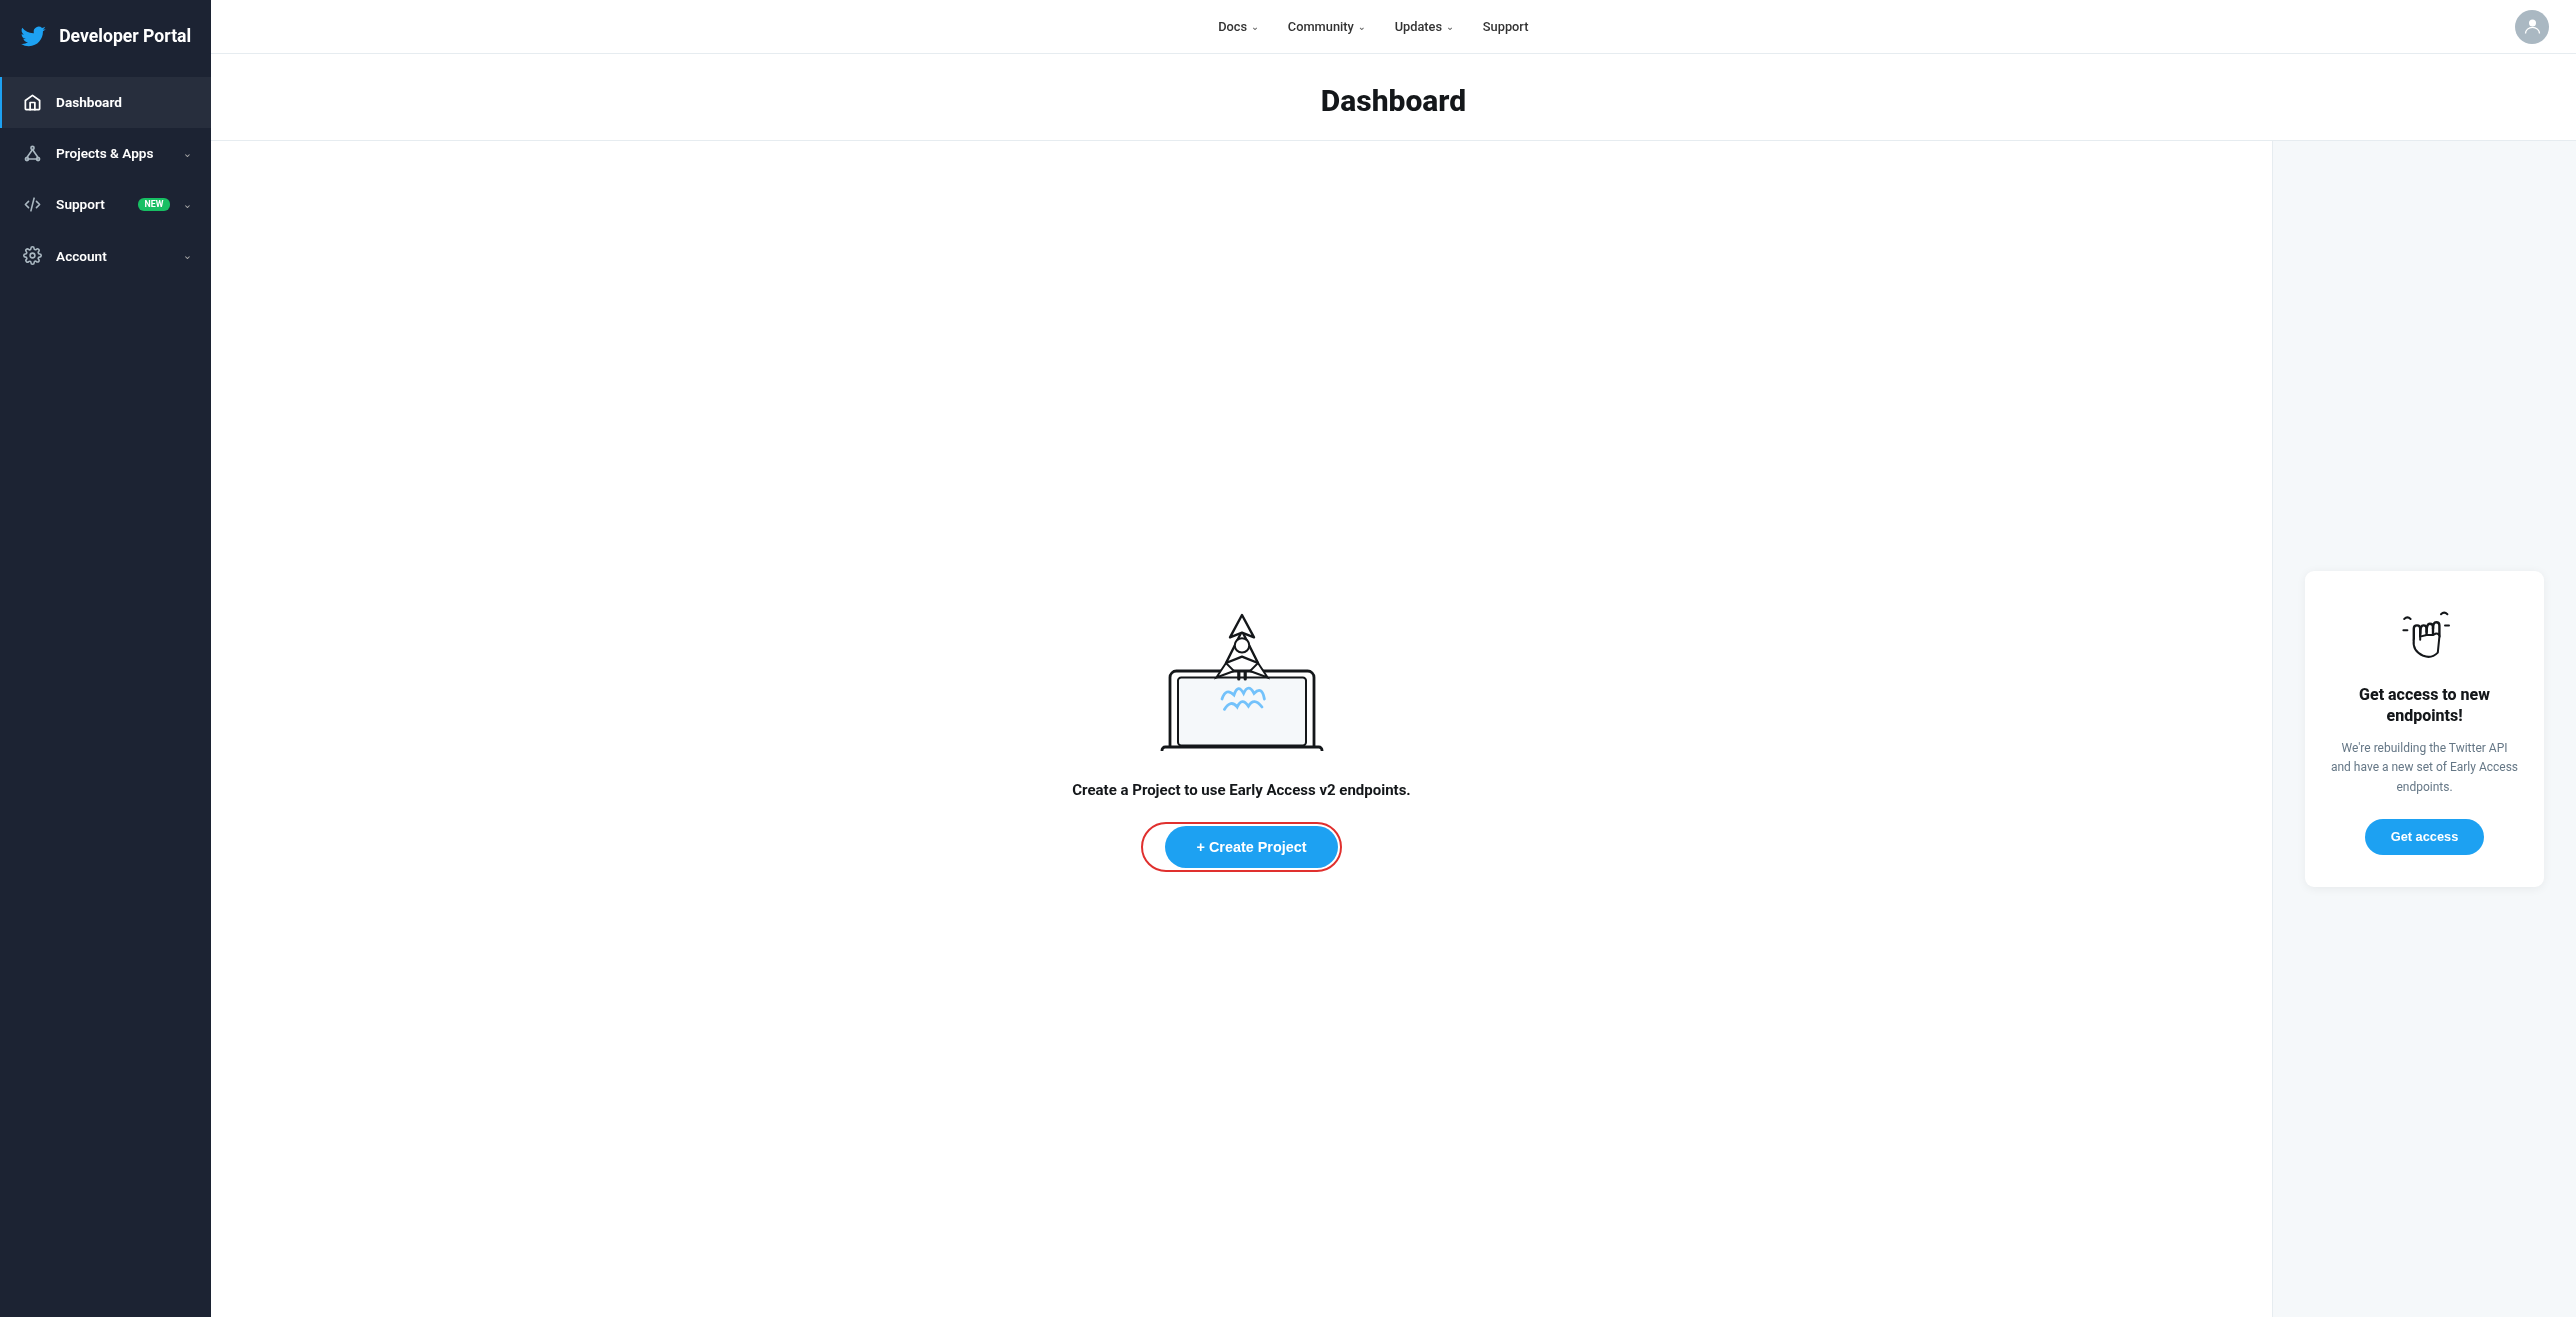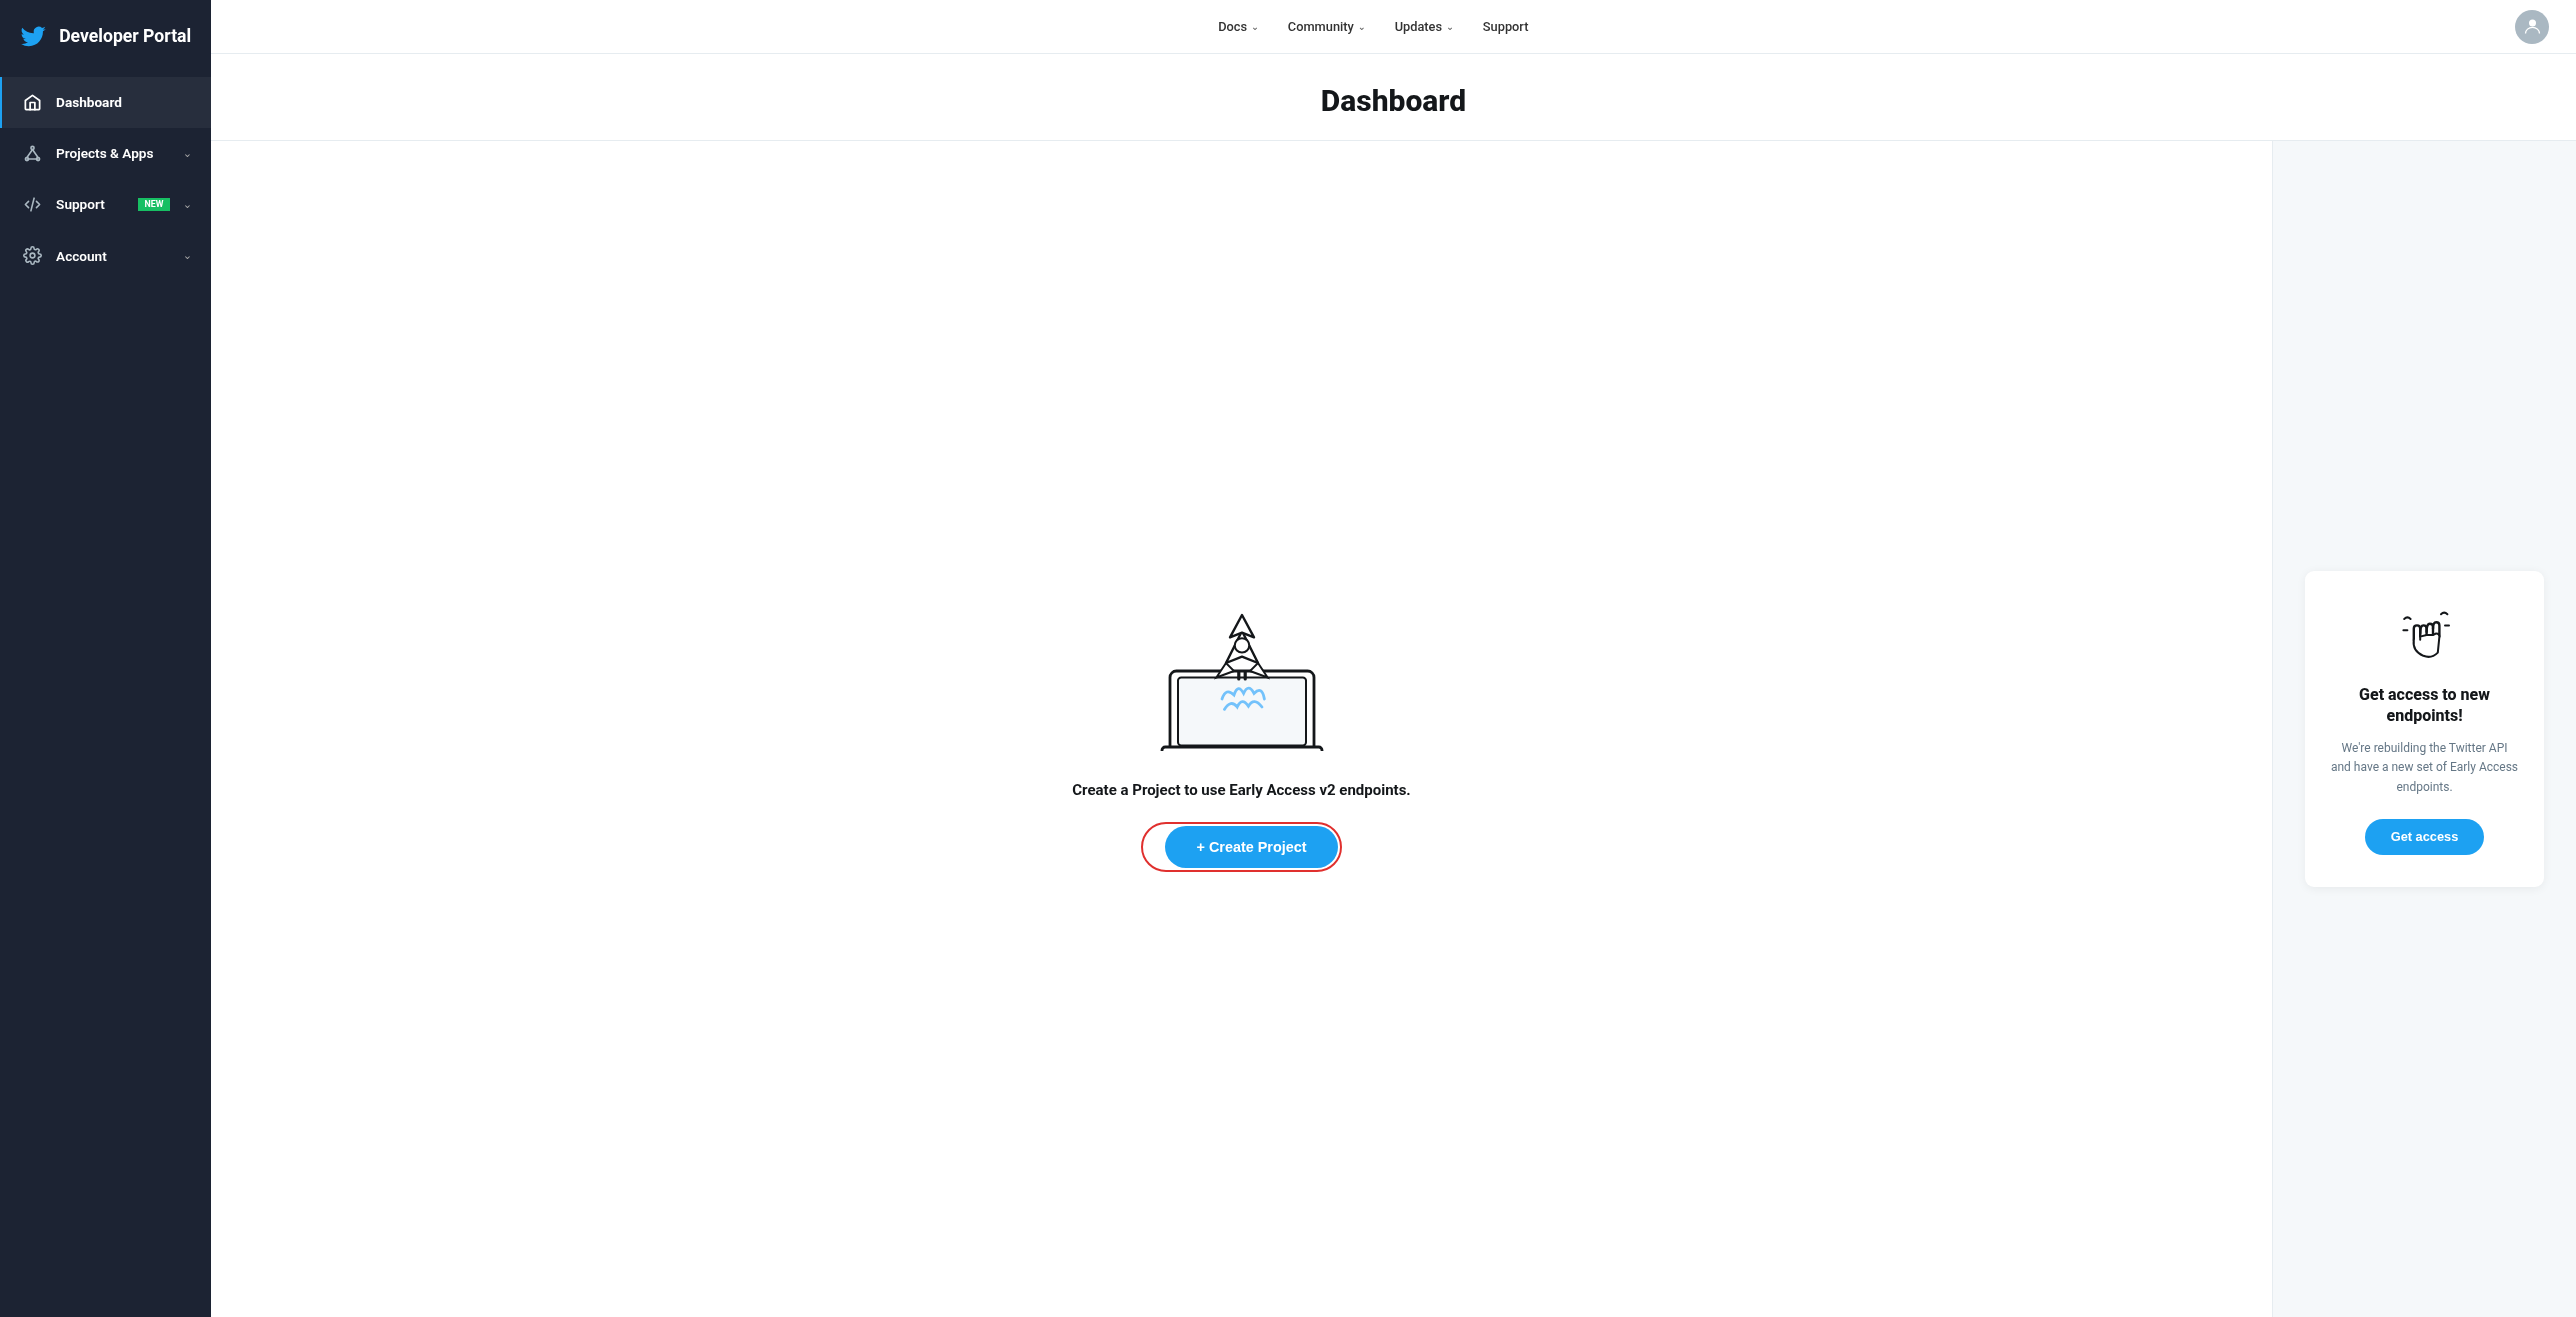--- a/index.html
+++ b/index.html
@@ -66,21 +66,21 @@
     .nav-item-chevron {
       color: #aaa;
       font-size: 11.2px;
     }
     .new-badge {
       background: #17bf63;
       color: #fff;
       font-size: 8.8px;
       font-weight: 700;
       padding: 1.6px 6.4px;
-      border-radius: 0;
+      border-radius: 6px;
       margin-left: 3.2px;
     }
 
     
     .main {
       flex: 1;
       display: flex;
       flex-direction: column;
       background: #fff;
       overflow: hidden;

